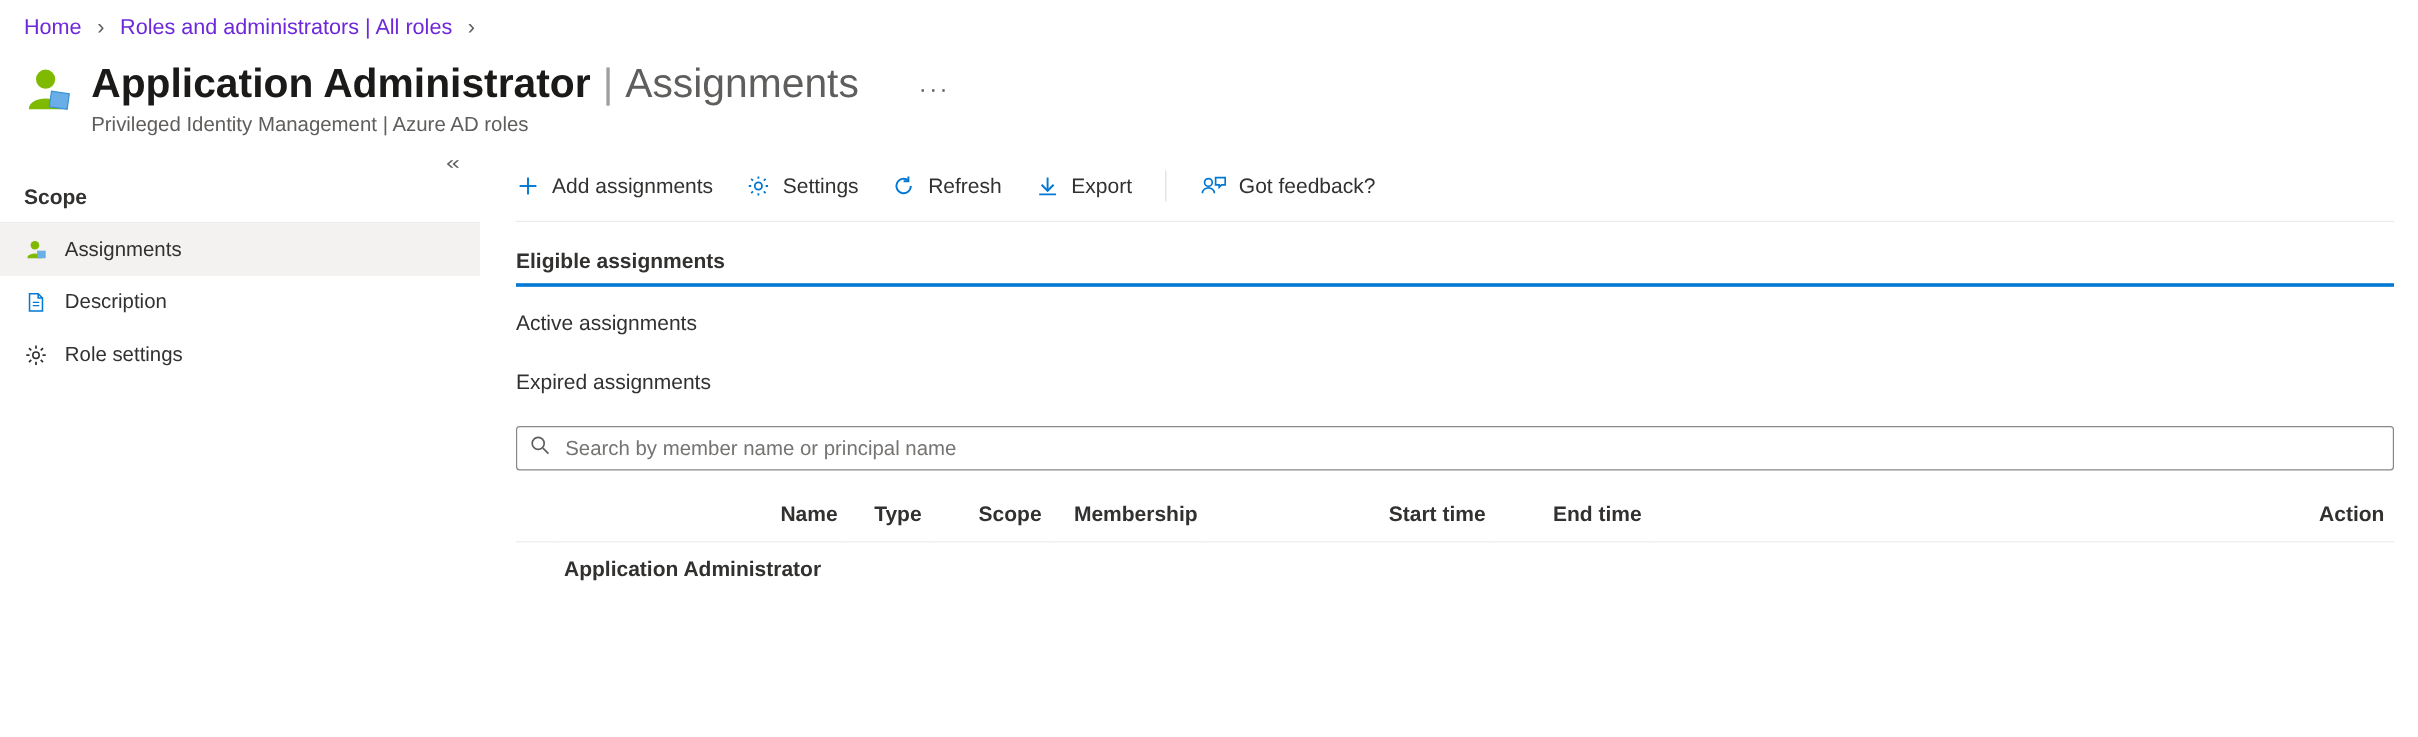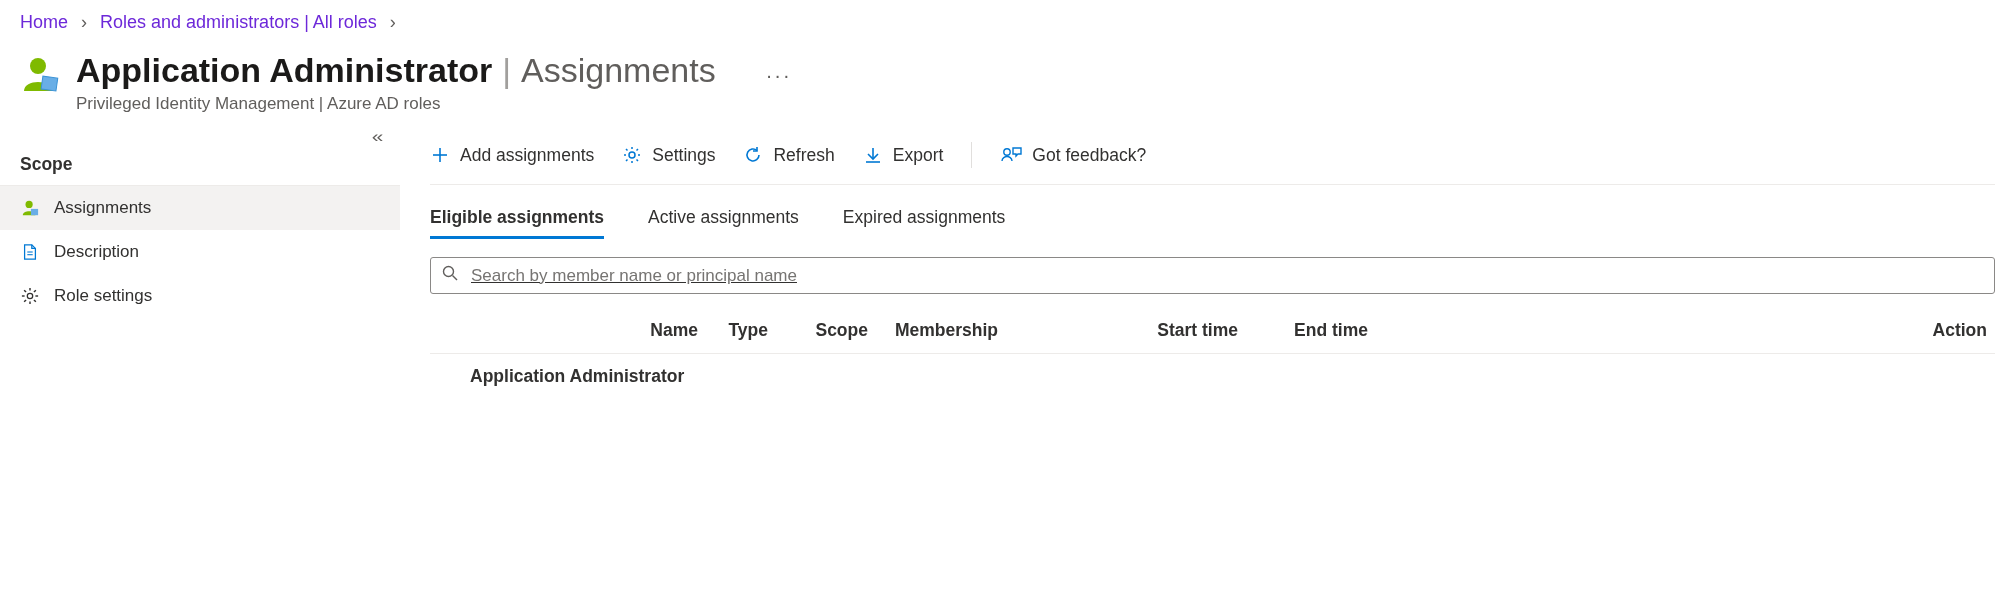--- a/index.html
+++ b/index.html
@@ -60,36 +60,35 @@
     display:flex; align-items:center; gap:28px;
     padding: 8px 0 16px 0;
     border-bottom: 1px solid #edebe9;
   }
   .tool-btn {
     display:flex; align-items:center; gap:10px;
     cursor:pointer; color:#323130;
   }
   .tool-btn .ticon { color:#0078d4; display:flex; align-items:center;}
   .tool-divider { width:1px; height:26px; background:#e1dfdd;}
-  .tabs { display:flex; gap:44px; padding: 22px 0 0 0;}
+  .tabs { display:flex; gap:20px; padding: 22px 0 0 0; flex-direction: column;}
   .tab { padding-bottom:8px; cursor:pointer; color:#323130;}
   .tab.active { font-weight:600; border-bottom:3px solid #0078d4;}
   .search-wrap {
     margin-top:18px;
     border:1px solid #8a8886;
     border-radius:3px;
     display:flex; align-items:center;
     padding:6px 10px;
     gap:10px;
     color:#605e5c;
   }
   .search-wrap input {
     border:none; outline:none; flex:1; font-size:17px;
     color:#323130;
-    text-decoration:underline;
   }
   .search-wrap input::placeholder { color:#767472;}
   table.grid {
     width:100%;
     border-collapse:collapse;
     margin-top:14px;
   }
   table.grid th {
     text-align:right; font-weight:600;
     padding:12px 8px 12px 4px;

